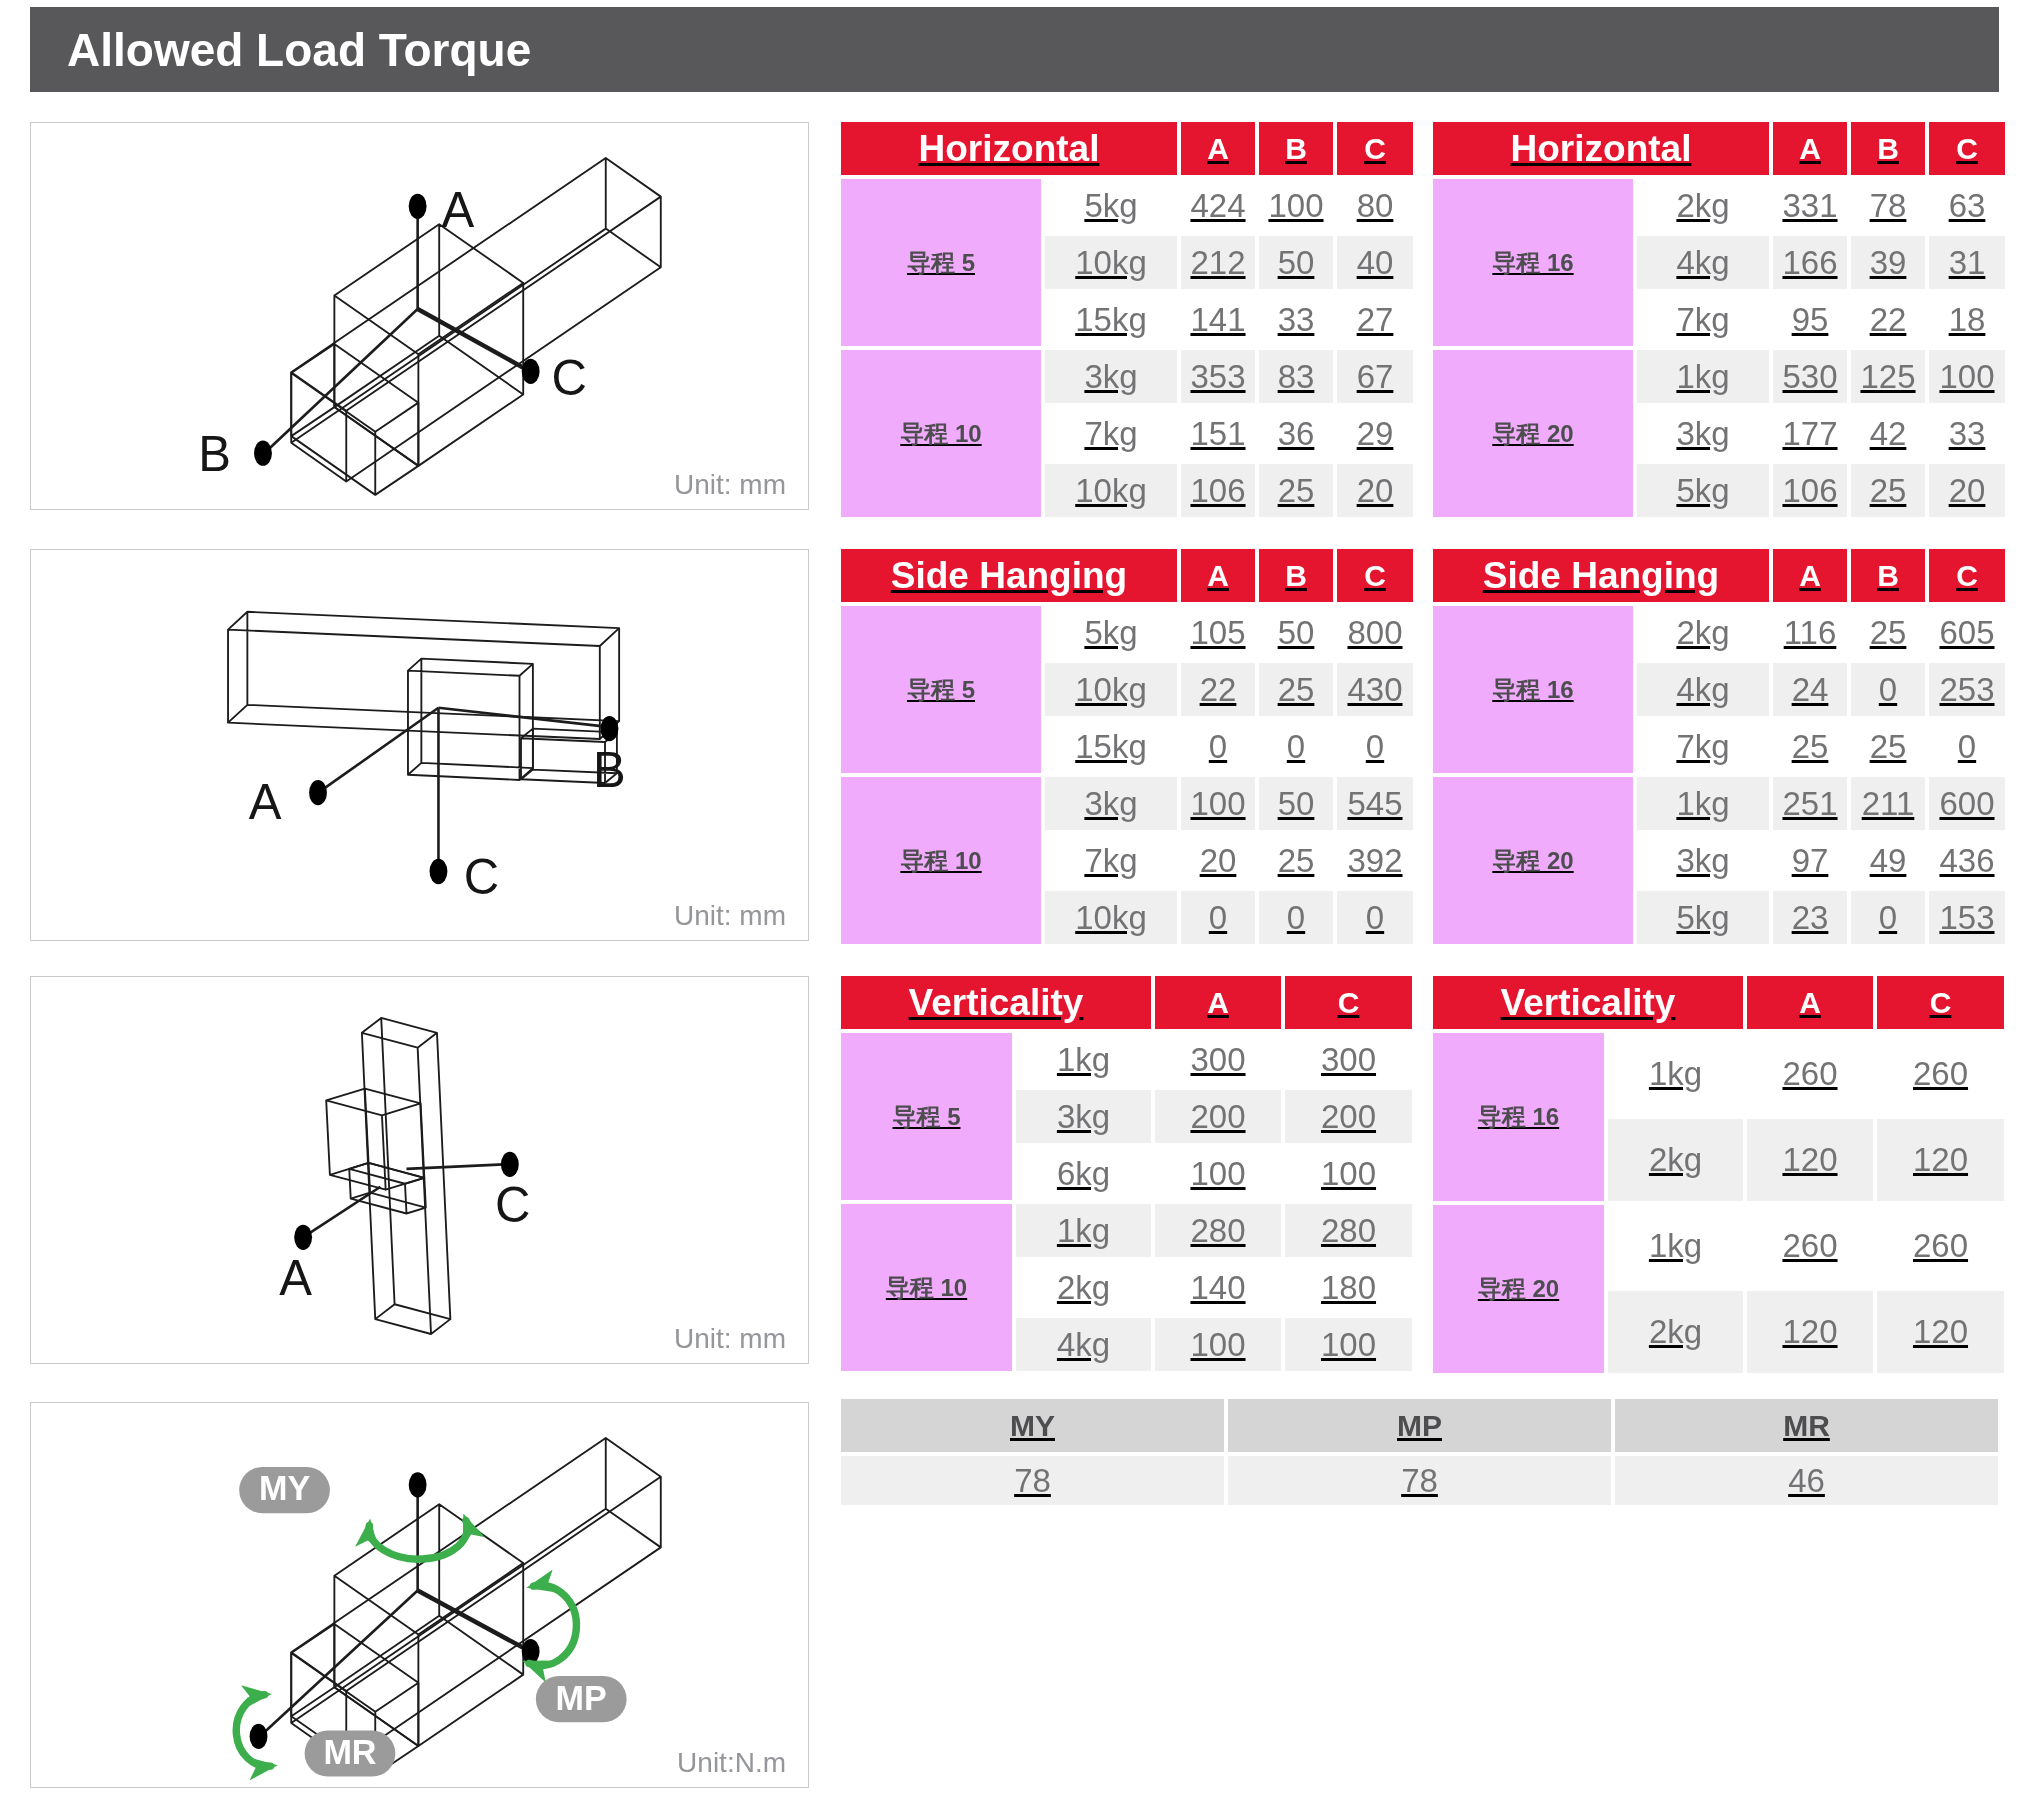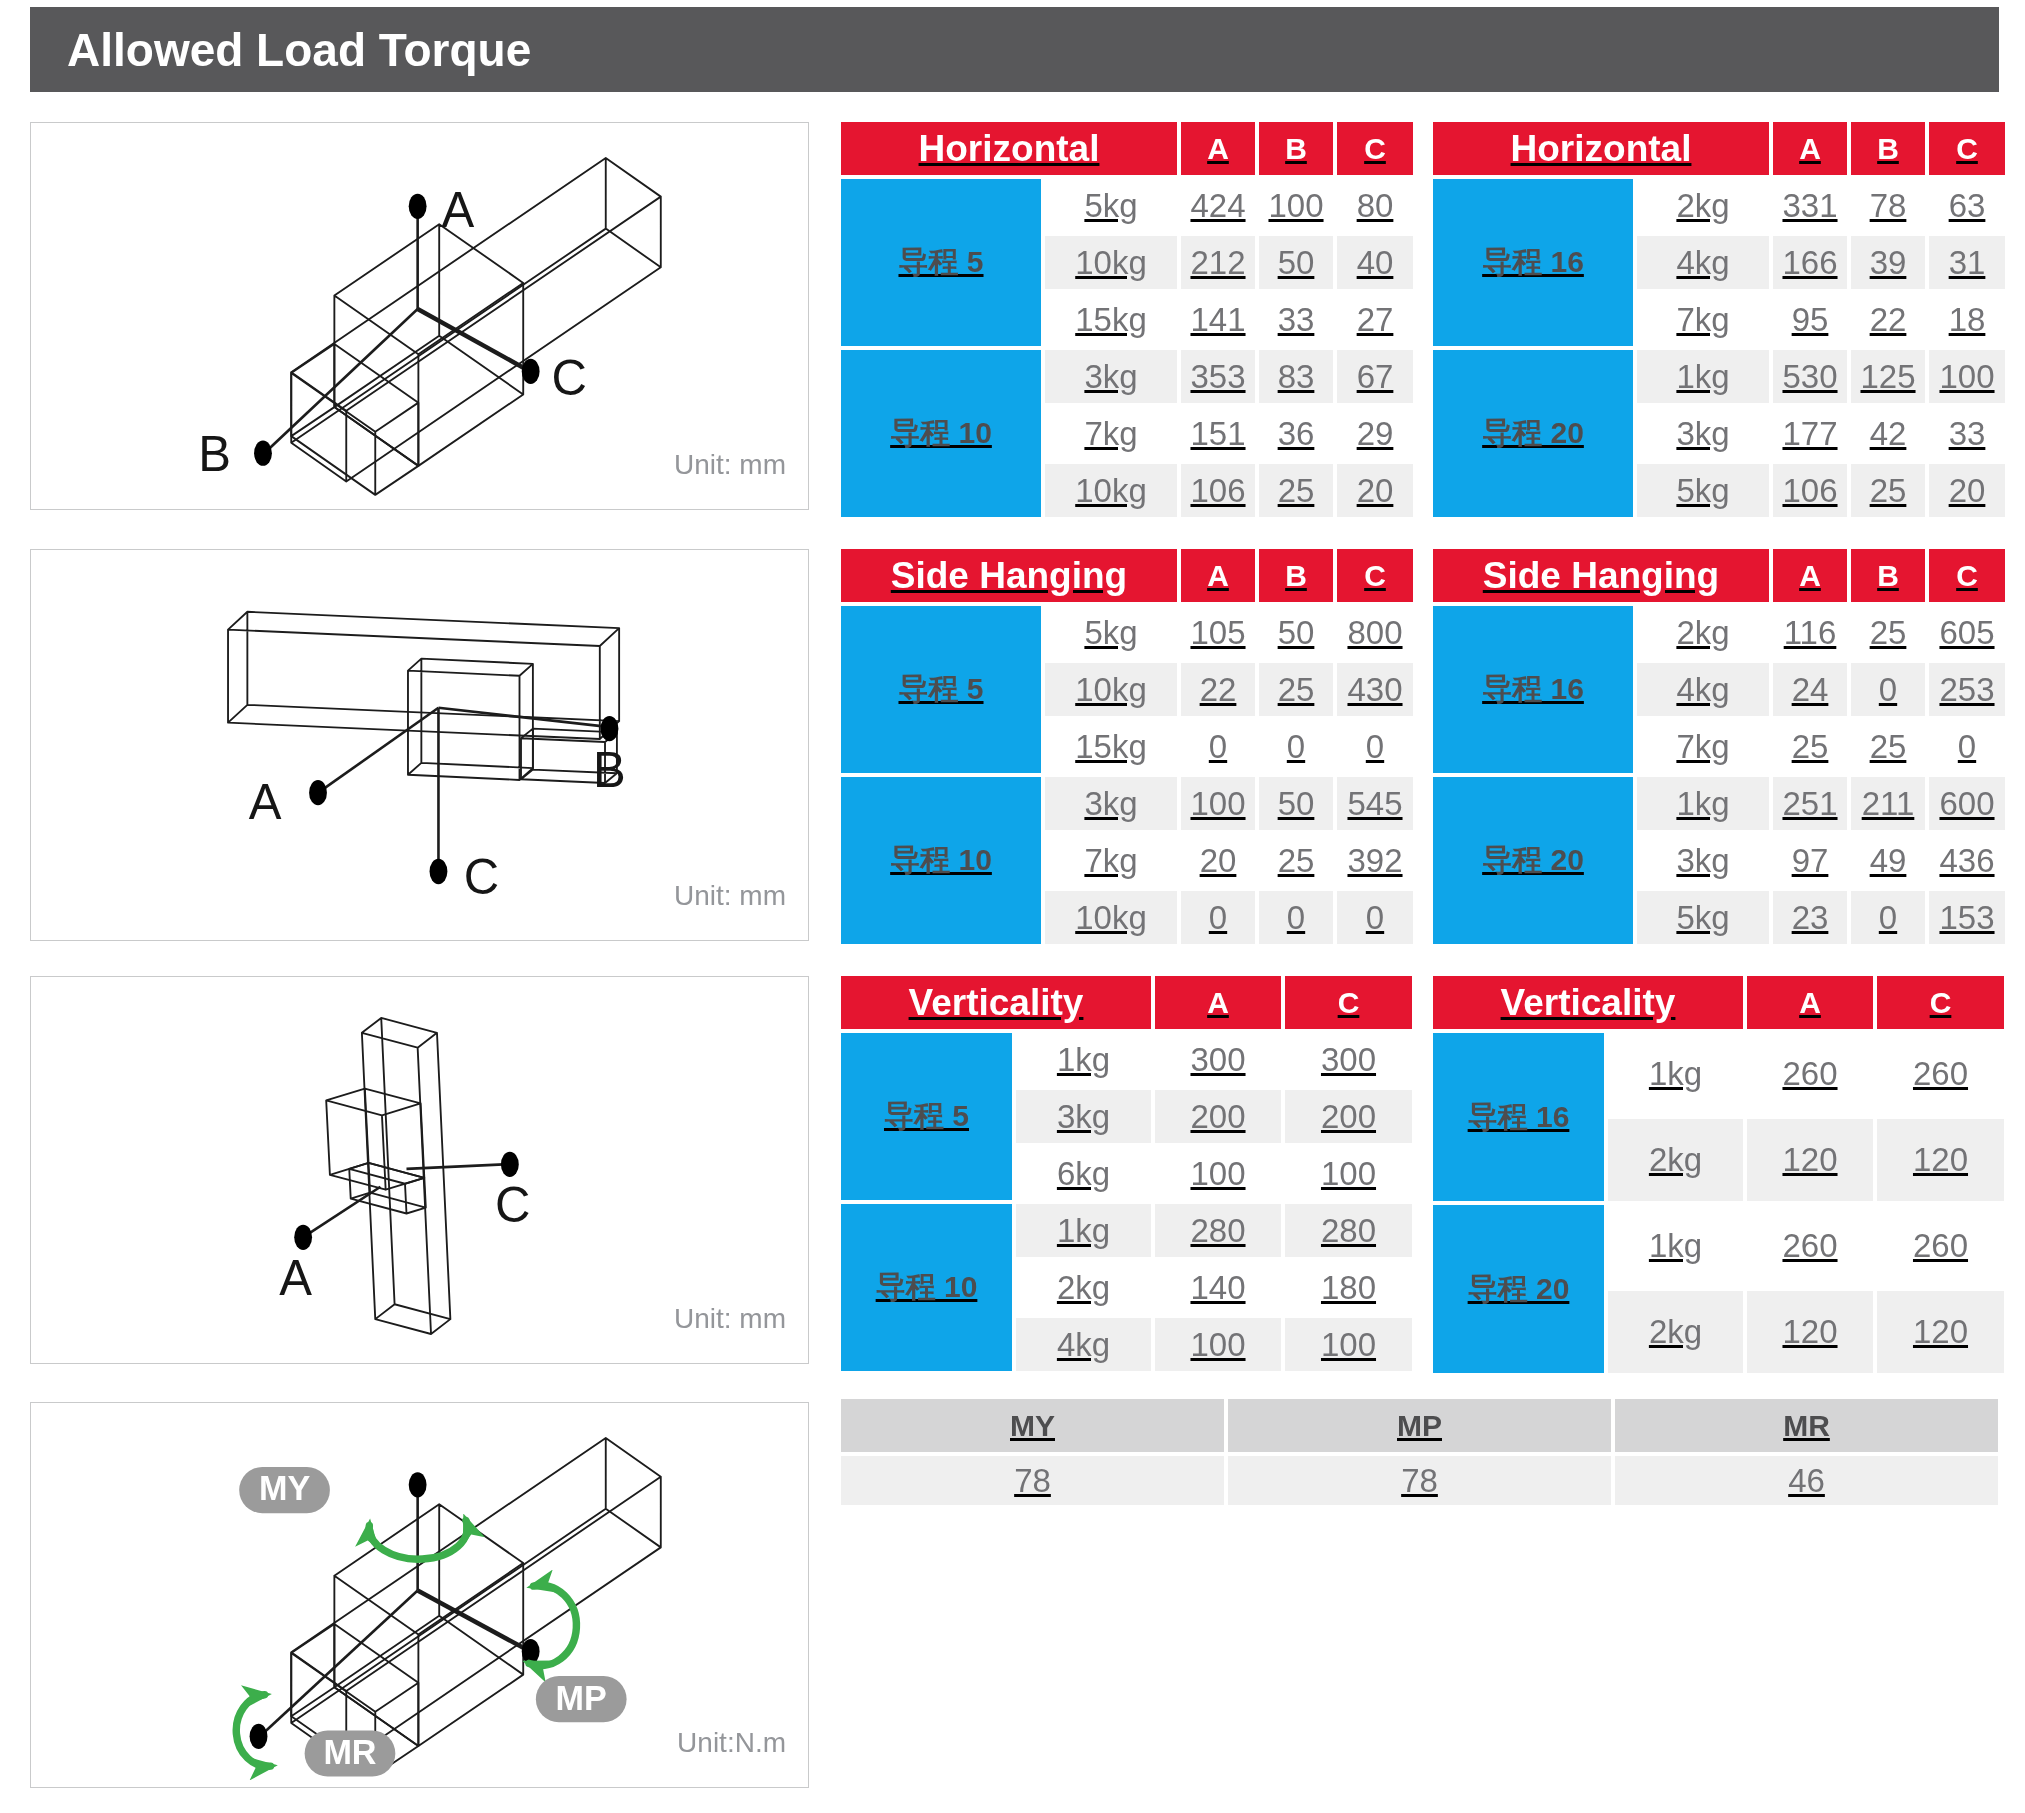--- a/index.html
+++ b/index.html
@@ -12,34 +12,34 @@
     position:absolute; left:30px; top:7.4px; width:1969px; height:85px;
     background:#58585a; color:#fff; font-size:46px; font-weight:bold;
     display:flex; align-items:center; padding-left:37px; box-sizing:border-box;
   }
   .dbox {
     position:absolute; left:30px; width:779px; background:#fff;
     border:1.5px solid #c9cacb; box-sizing:border-box;
   }
   .dbox svg { display:block; width:100%; height:100%; }
   .unit {
-    position:absolute; right:22px; bottom:28px;
+    position:absolute; right:22px; bottom:8px;
     font-size:28px; color:#94969a;
   }
   .tbl { position:absolute; display:grid; gap:4px;text-decoration:underline; }
   .t4 { grid-template-columns:200px 132px 74px 74px 76px; grid-template-rows:53px repeat(6,53px); }
   .tv { grid-template-columns:171px 135px 126px 127px; grid-template-rows:53px repeat(6,53px); }
   .tv4 { grid-template-rows:53px repeat(4,82px); }
   .ts { grid-template-columns:1fr 1fr 1fr; grid-template-rows:53px 49px 279px; width:1157px; }
   .th { background:#e51530; color:#fff; display:flex; align-items:center; justify-content:center; font-weight:bold; }
   .th.title { grid-column:1/3; grid-row:1; font-size:37px; }
   .ts .th.title { grid-column:1/4; }
   .th.col { grid-row:1; font-size:30px; }
   .lead {
-    background:#0ea5e9; color:#4d4d4f; font-weight:bold; font-size:30px;
+    background:#f0abfc; color:#4d4d4f; font-weight:bold; font-size:24px;
     display:flex; align-items:center; justify-content:center; grid-column:1; text-align:center;
   }
   .lg1 { grid-row:2 / span 3; } .lg2 { grid-row:5 / span 3; }
   .lgv1 { grid-row:2 / span 2; } .lgv2 { grid-row:4 / span 2; }
   .cell { display:flex; align-items:center; justify-content:center; font-size:33px; color:#737376; }
   .w { background:#ffffff; } .g { background:#efefef; }
   .sh { background:#d5d5d6; color:#4d4d4f; font-weight:bold; font-size:30px; display:flex; align-items:center; justify-content:center; }
   .sv { background:#efefef; font-size:33px; color:#737376; display:flex; align-items:center; justify-content:center; }
   
   .wire { fill:none; stroke:#1c1c1c; stroke-width:2.5; stroke-linejoin:round; }

